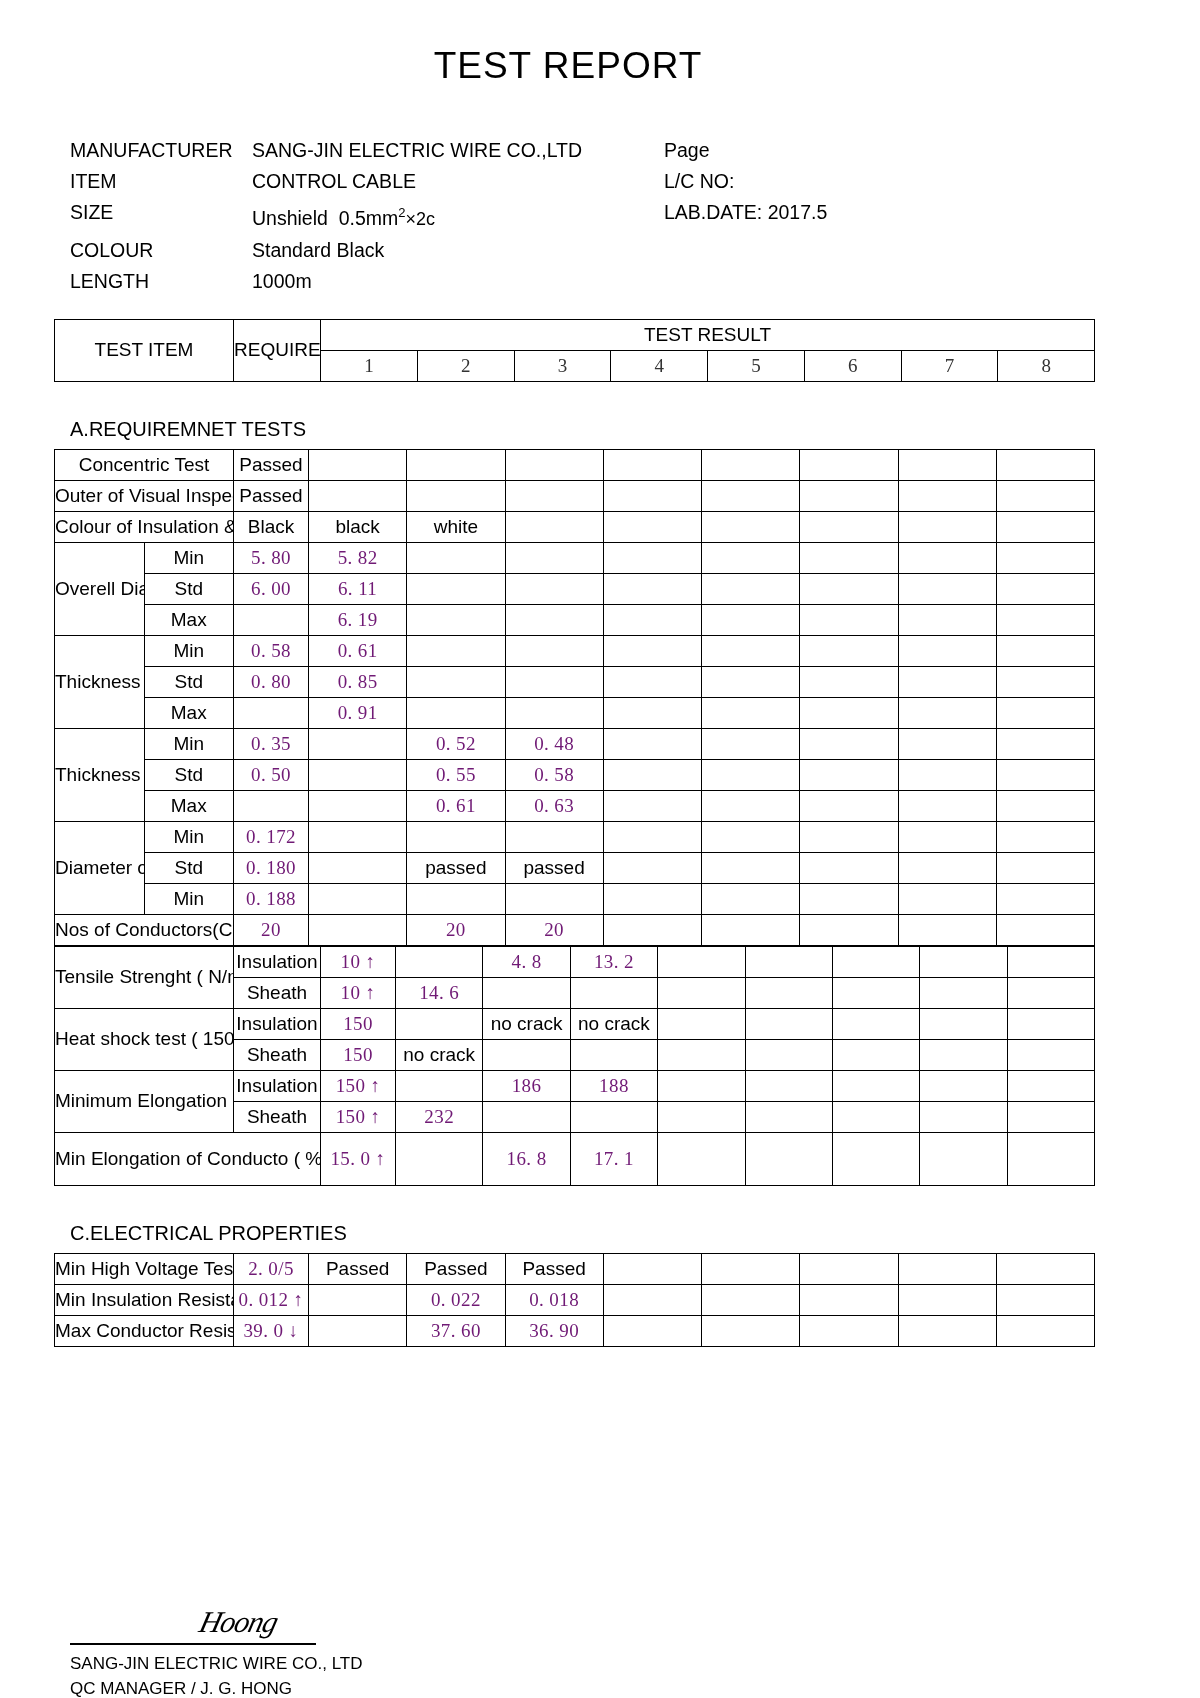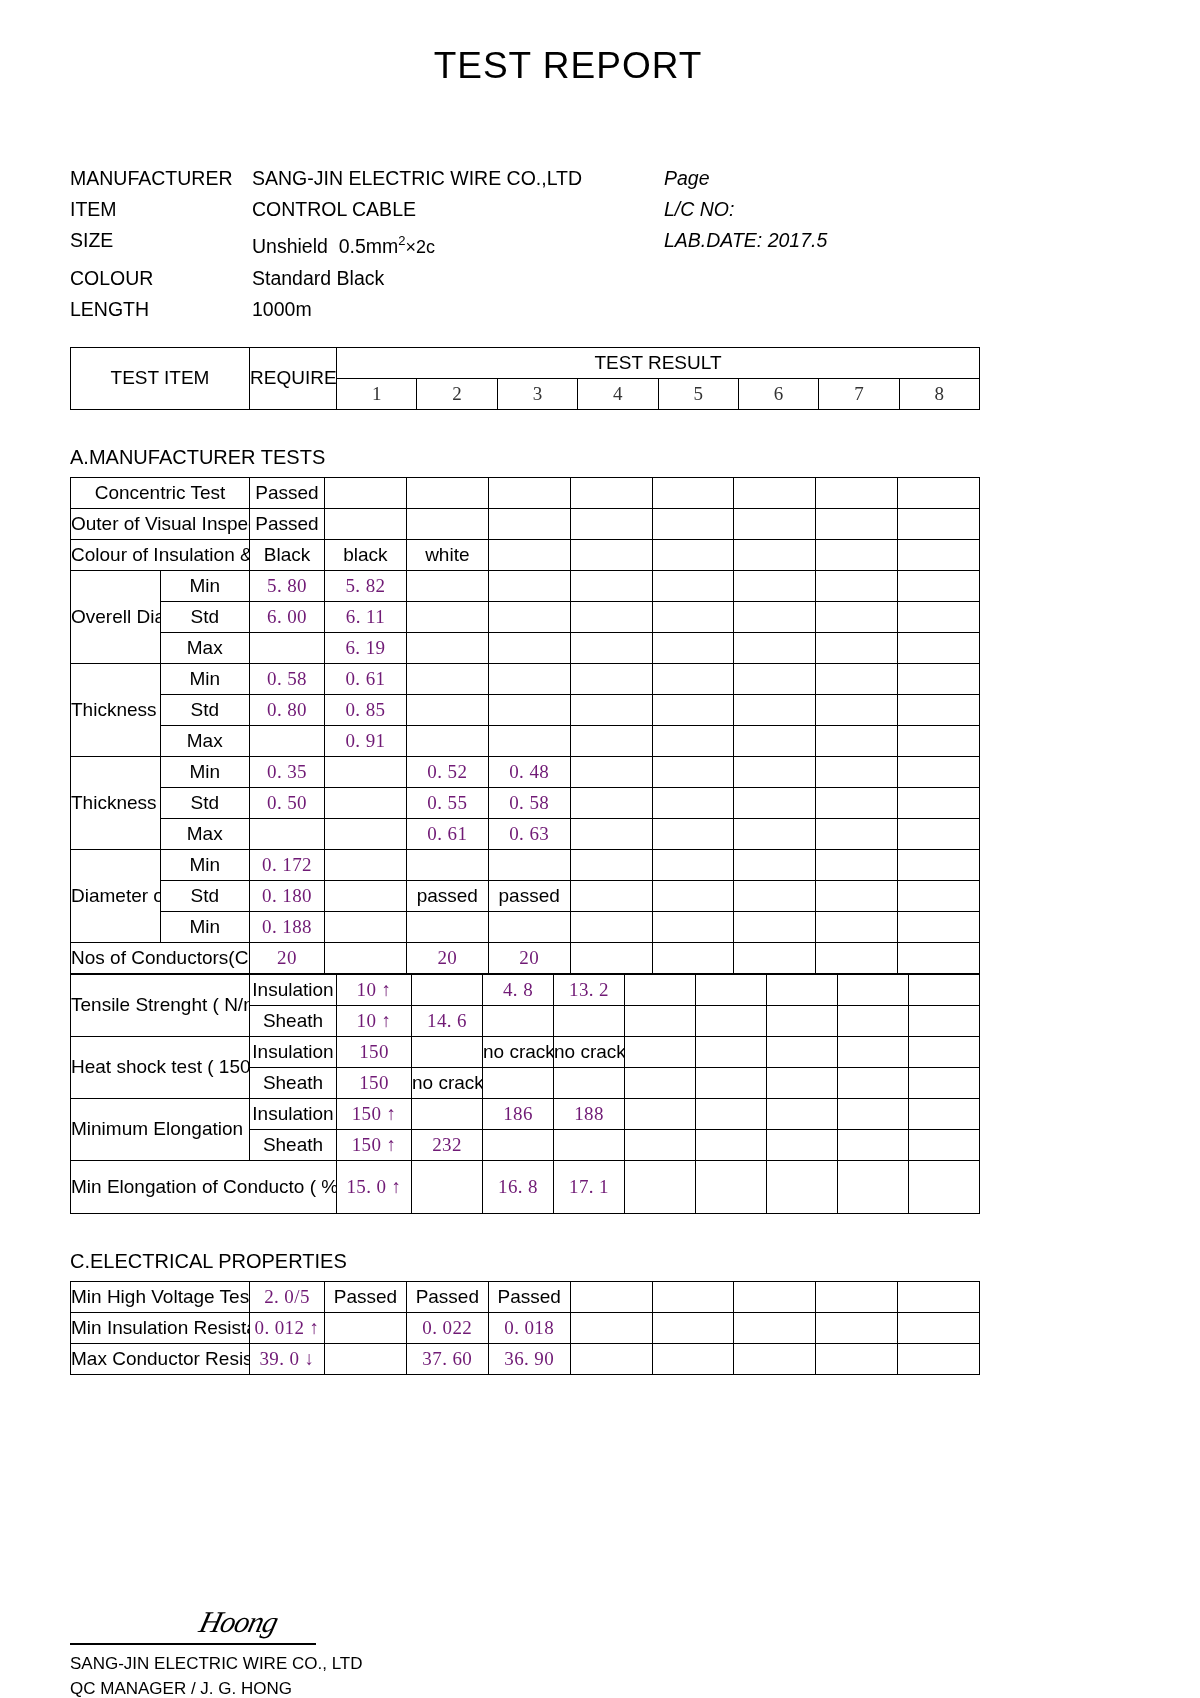--- a/index.html
+++ b/index.html
@@ -23,21 +23,21 @@
   }
   .title {
     text-align: center;
     font-size: 37px;
     letter-spacing: 1px;
     font-weight: 400;
     margin: 45px 0 0 0;
     padding-right: 64px;
   }
   .header-block {
-    margin: 76px 0 0 70px;
+    margin: 48px 0 0 70px;
     position: relative;
     width: 1000px;
     font-size: 19.5px;
     line-height: 31px;
   }
   .hdr-row {
     display: flex;
     width: 100%;
   }
   .hdr-label {
@@ -46,36 +46,35 @@
     white-space: pre;
   }
   .hdr-value {
     width: 412px;
     flex: 0 0 412px;
     white-space: pre;
   }
   .hdr-right {
     flex: 1 1 auto;
     white-space: pre;
-    font-style: italic;
   }
   .hdr-value sup, .hdr-value .sup {
     font-size: 13px;
     vertical-align: super;
   }
   .times {
     font-size: 18px;
   }
 
   
   table.rep {
     border-collapse: collapse;
     table-layout: fixed;
-    margin-left: 70px;
-    width: 910px;
+    margin-left: 54px;
+    width: 1041px;
     background: #fff;
   }
   table.rep td, table.rep th {
     border: 1.3px solid #000;
     padding: 0;
     font-weight: normal;
     text-align: center;
     vertical-align: middle;
     font-size: 19px;
     height: 30px;
@@ -194,21 +193,21 @@
         <td class="num-head">3</td>
         <td class="num-head">4</td>
         <td class="num-head">5</td>
         <td class="num-head">6</td>
         <td class="num-head">7</td>
         <td class="num-head">8</td>
       </tr>
     </tbody>
   </table>
 
-  <div class="sec-title">A.MANUFACTURER TESTS</div>
+  <div class="sec-title">A.REQUIREMNET TESTS</div>
   <table class="rep cA">
     <tbody>
       <tr>
         <td class="c1 left label2" colspan="2">Concentric Test</td>
         <td class="c3 label2">Passed</td>
         <td></td>
         <td></td>
         <td></td>
         <td></td>
         <td></td>

